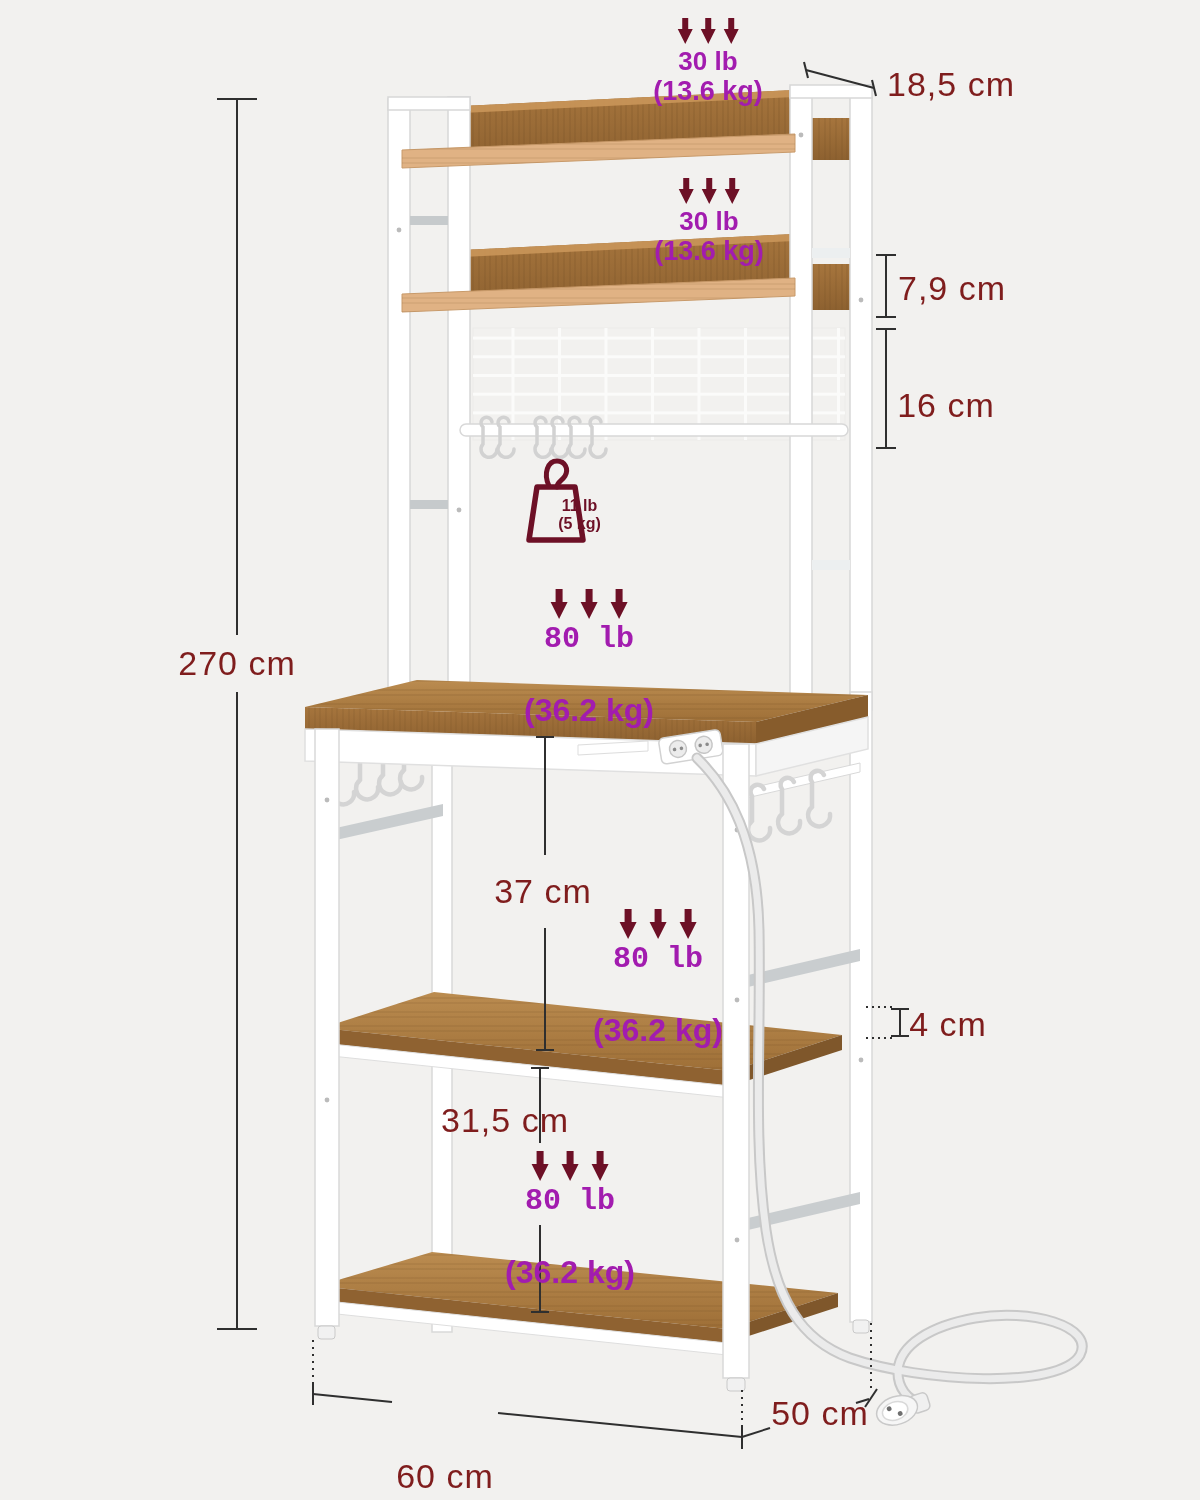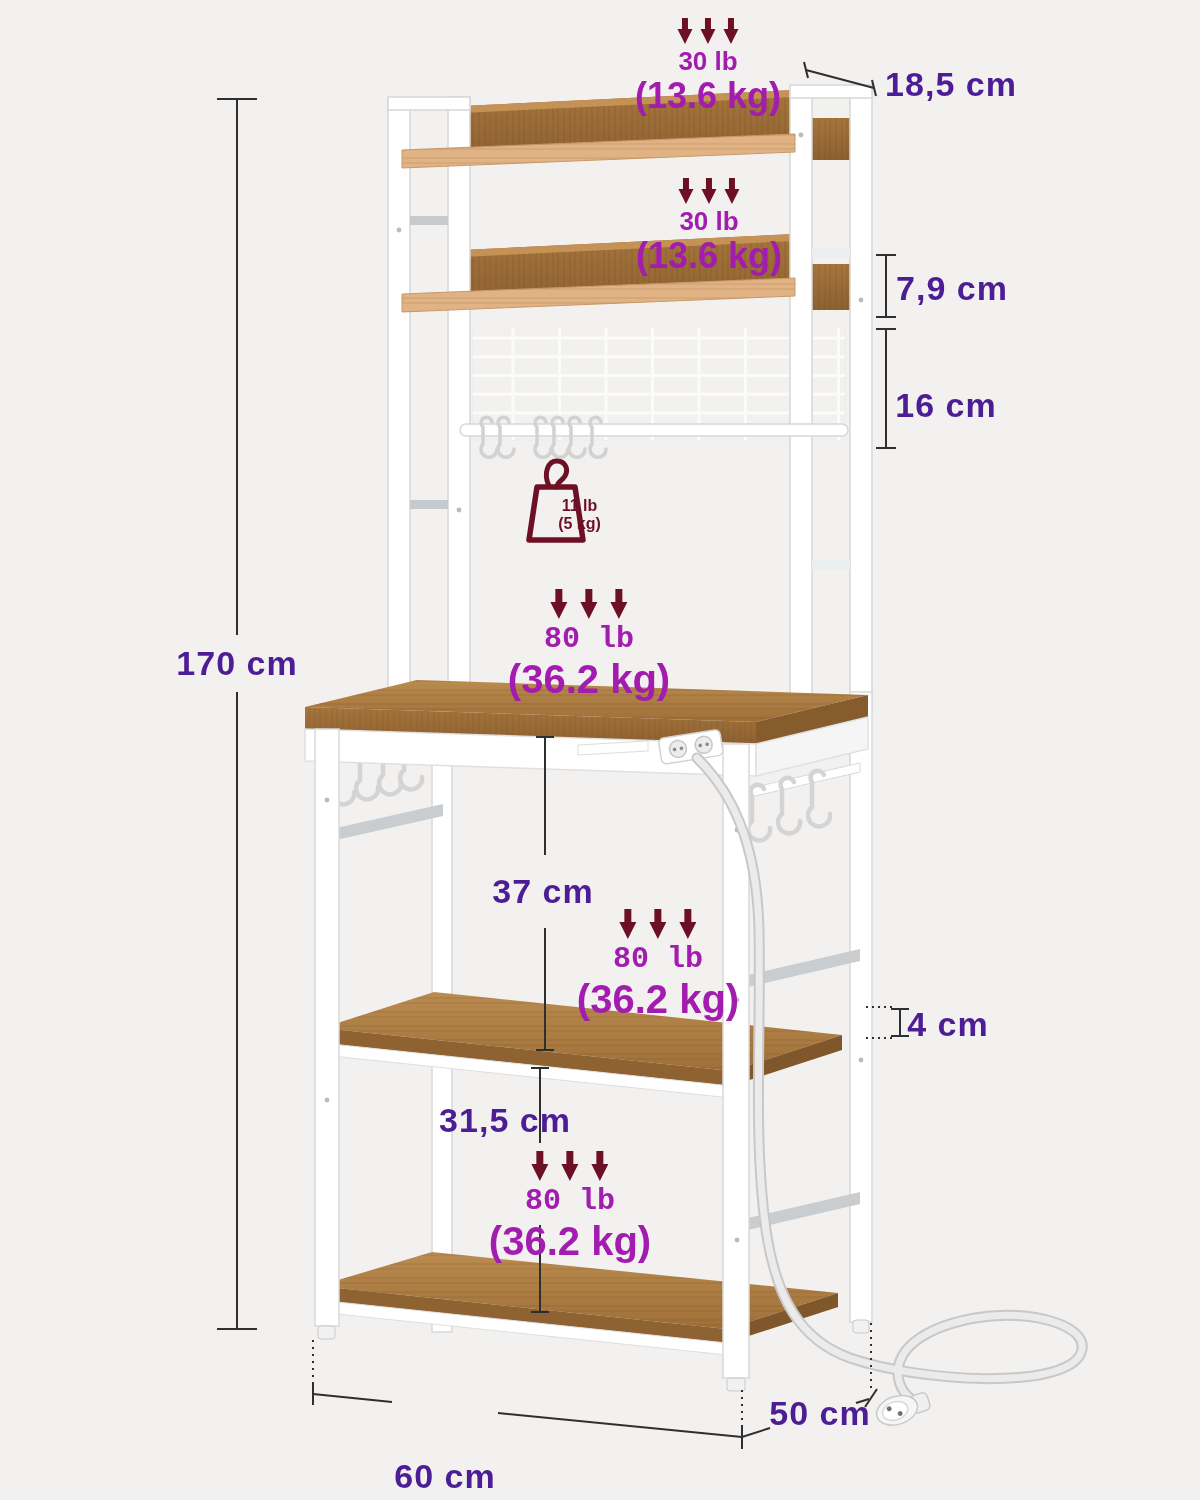--- a/index.html
+++ b/index.html
@@ -3,31 +3,31 @@
 <meta charset="utf-8">
 <style>
   html,body{margin:0;padding:0;}
   #stage{
     position:relative;width:1200px;height:1500px;overflow:hidden;
     background:#f2f1ef;font-family:"Liberation Sans",sans-serif;
   }
   #art{position:absolute;left:0;top:0;}
   .dim{
     position:absolute;transform:translate(-50%,-50%);
-    color:#4c1d95;font-size:34px;font-weight:700;letter-spacing:1px;white-space:nowrap;
+    color:#7f1d1d;font-size:34px;font-weight:400;letter-spacing:1px;white-space:nowrap;
   }
   .cap{
     position:absolute;transform:translateX(-50%);
     display:flex;flex-direction:column;align-items:center;
     color:#a21caf;font-weight:bold;line-height:1.12;white-space:nowrap;text-align:center;
   }
   .cap-lg .cap-lb{font-size:30px;font-family:Liberation Mono, monospace;}
-  .cap-lg .cap-kg{font-size:40px;}
+  .cap-lg .cap-kg{font-size:32px;margin-top:36px;}
   .cap-sm .cap-lb{font-size:26px;}
-  .cap-sm .cap-kg{font-size:36px;}
+  .cap-sm .cap-kg{font-size:27px;}
   .cap-arrows{display:block;margin-bottom:2px;}
   .hook-cap{
     position:absolute;transform:translate(-50%,-50%);
     color:#6d1026;font-weight:bold;font-size:16px;line-height:1.1;white-space:nowrap;padding-left:47px;
   }
 </style>
 </head>
 <body>
 
 <div id="stage">
@@ -298,21 +298,21 @@
 
       <g>
         <line x1="742" y1="1437" x2="770" y2="1428"></line>
         <line x1="871" y1="1323" x2="871" y2="1392" stroke-dasharray="2 5"></line>
         <line x1="856" y1="1403" x2="869" y2="1399"></line>
         <line x1="865" y1="1407" x2="877" y2="1389"></line>
       </g>
     </g>
   </svg>
 
-  <div class="dim" style="left:237px;top:663px">170 cm</div>
+  <div class="dim" style="left:237px;top:663px">270 cm</div>
   <div class="dim" style="left:951px;top:84px">18,5 cm</div>
   <div class="dim" style="left:952px;top:288px">7,9 cm</div>
   <div class="dim" style="left:946px;top:405px">16 cm</div>
   <div class="dim" style="left:543px;top:891px">37 cm</div>
   <div class="dim" style="left:948px;top:1024px">4 cm</div>
   <div class="dim" style="left:505px;top:1120px">31,5 cm</div>
   <div class="dim" style="left:445px;top:1476px">60 cm</div>
   <div class="dim" style="left:820px;top:1413px">50 cm</div>
 
   <div class="cap cap-sm" style="left:708px;top:18px">

